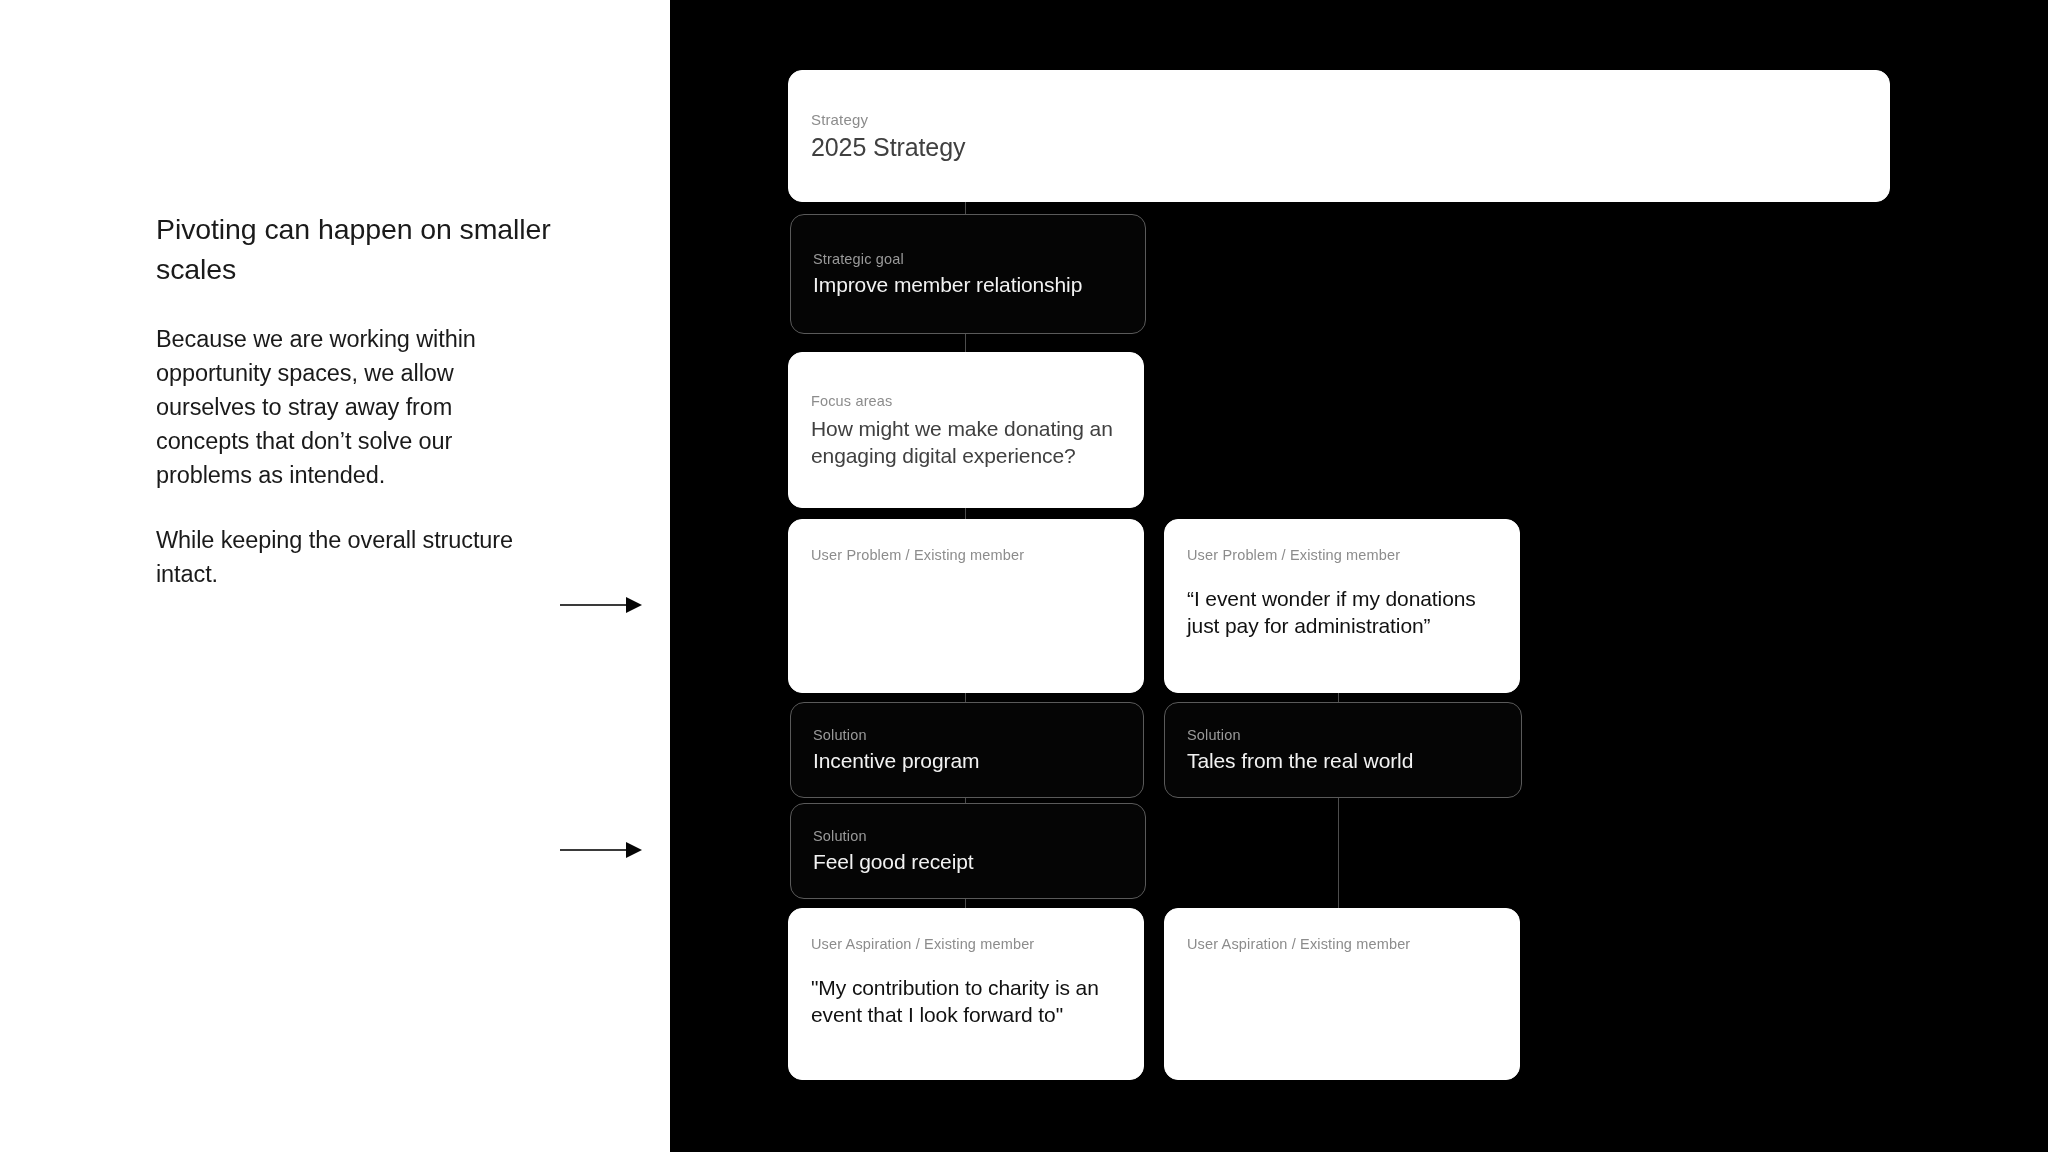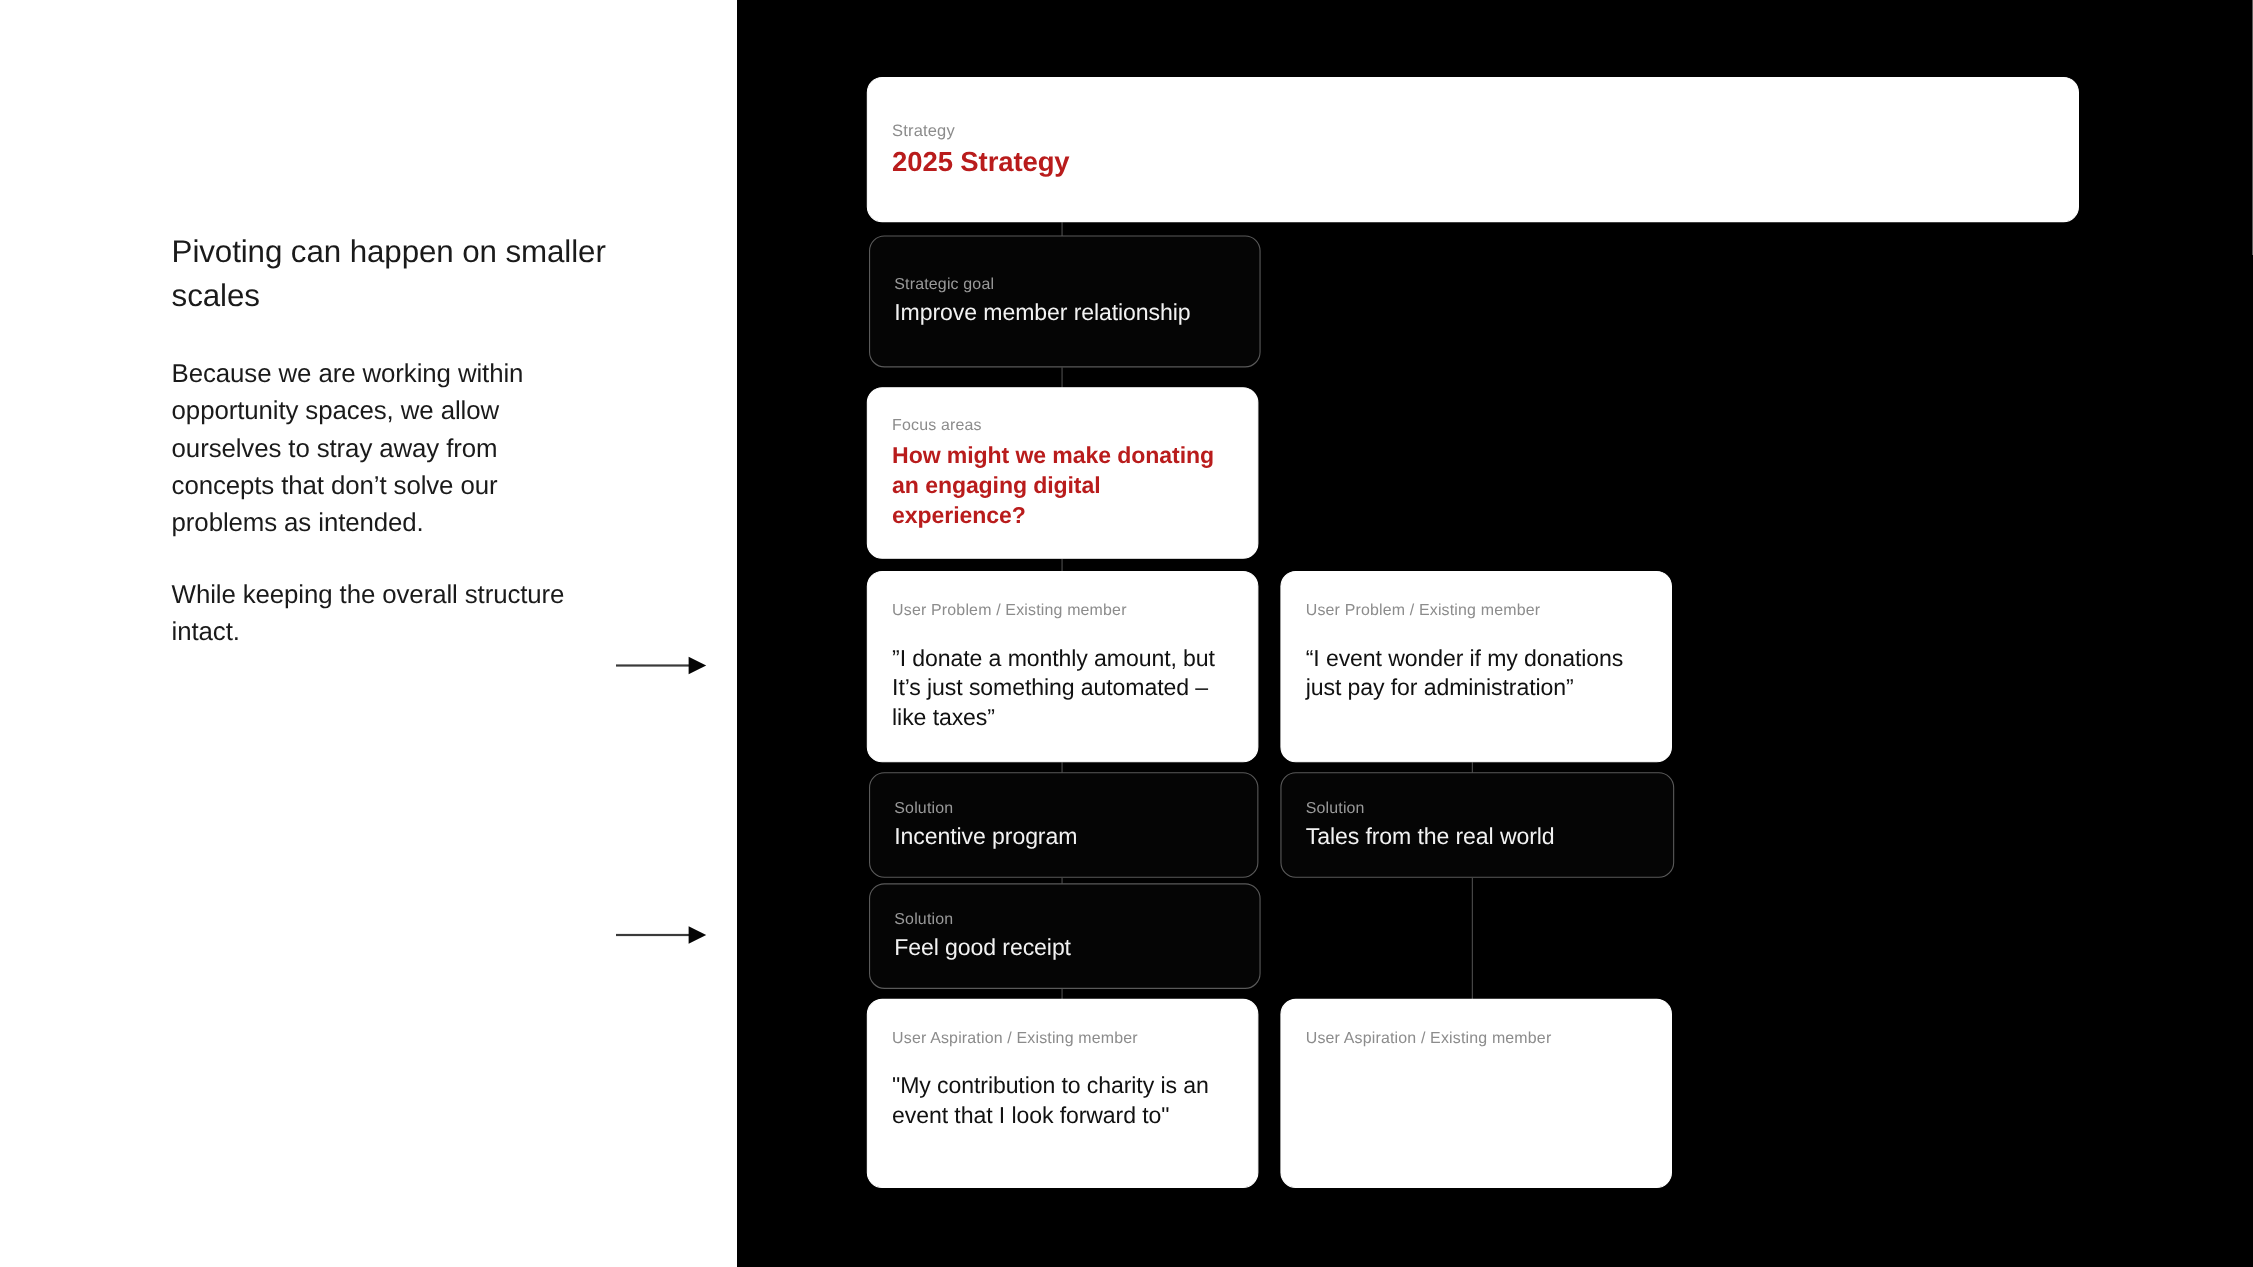--- a/index.html
+++ b/index.html
@@ -112,21 +112,21 @@
     letter-spacing: 0.15px;
     margin-bottom: 2px;
   }
   .card.light .eyebrow { color: #8c8c8c; }
   .card.dark  .eyebrow { color: #9a9a9a; }
   .card .title {
     font-size: 21px;
     line-height: 27px;
     letter-spacing: -0.1px;
   }
-  .card.light .title { color: #b91c1c; font-weight: bold; }
+  .card.light .title { color: #404040; }
   .card.dark  .title { color: #f2f2f2; }
 
   .card .quote {
     font-size: 21px;
     line-height: 27px;
     letter-spacing: -0.1px;
     margin-top: 18px;
   }
   .card.light .quote { color: #111111; }
 
@@ -193,21 +193,20 @@
       <div class="title">How might we make donating an engaging digital experience?</div>
     </div>
 
     <div class="card dark" id="card-goal">
       <div class="eyebrow">Strategic goal</div>
       <div class="title">Improve member relationship</div>
     </div>
 
     <div class="card light quote-card" id="card-problem-l">
       <div class="eyebrow">User Problem / Existing member</div>
-      <div class="quote">”I donate a monthly amount, but It’s just something automated – like taxes”</div>
     </div>
 
     <div class="card light quote-card" id="card-problem-r">
       <div class="eyebrow">User Problem / Existing member</div>
       <div class="quote">“I event wonder if my donations just pay for administration”</div>
     </div>
 
     <div class="card dark" id="card-sol-1">
       <div class="eyebrow">Solution</div>
       <div class="title">Incentive program</div>

